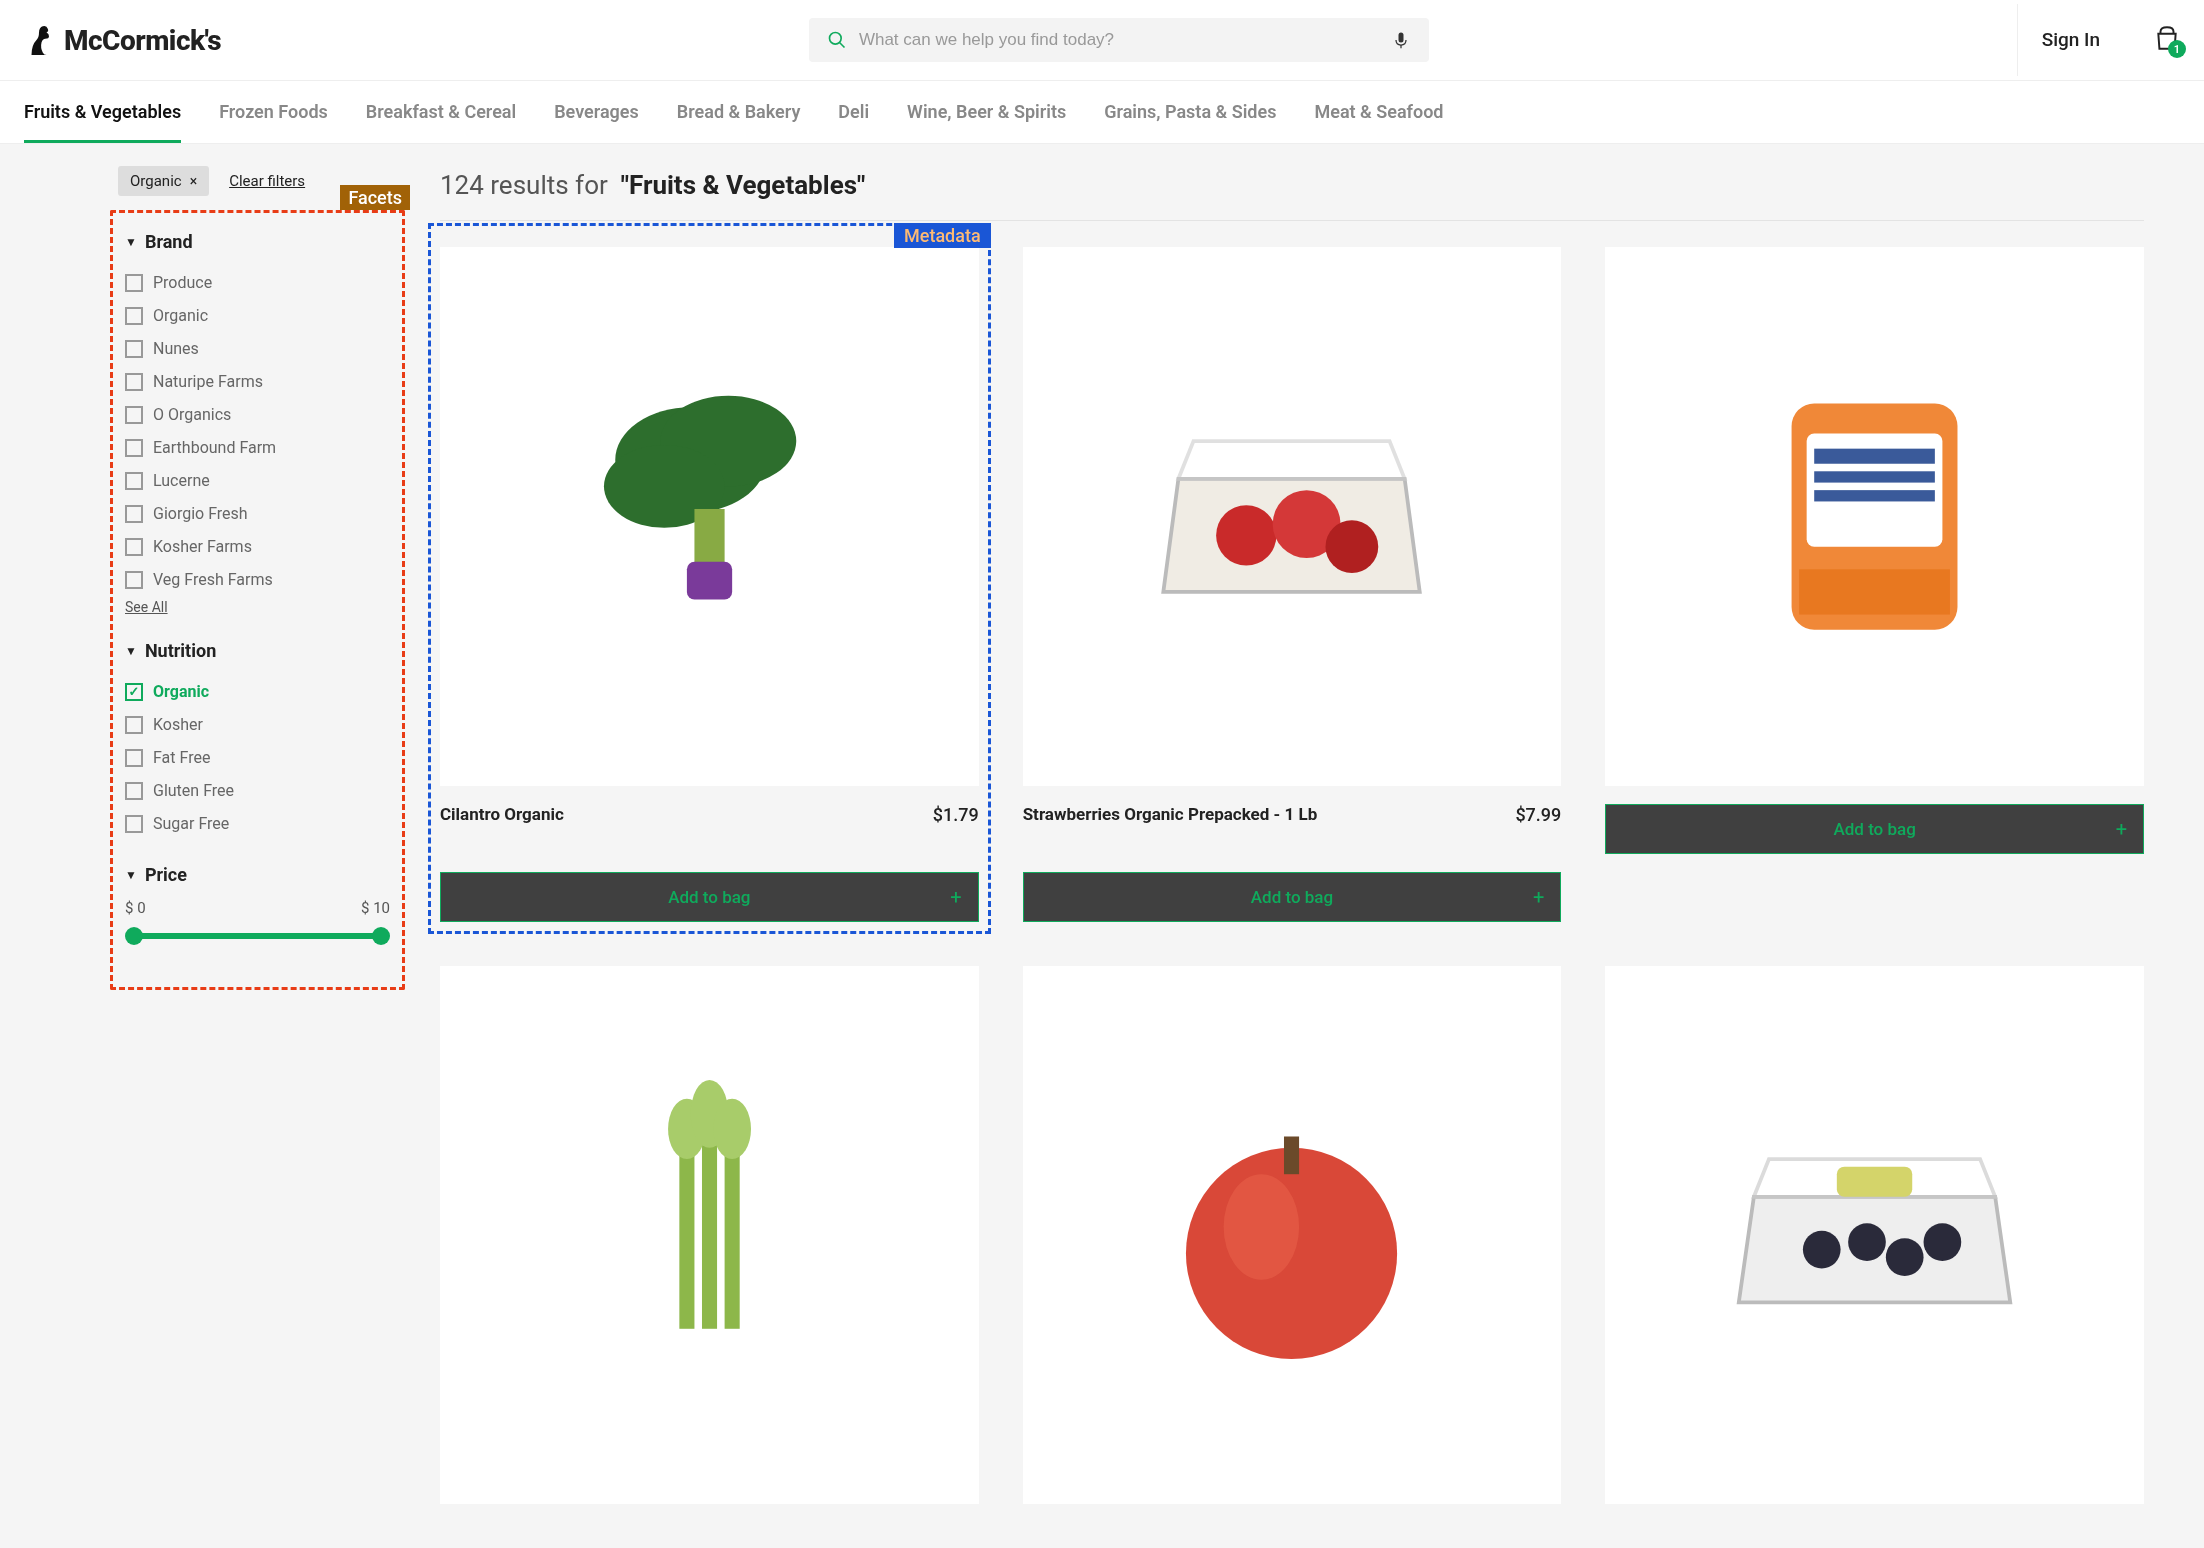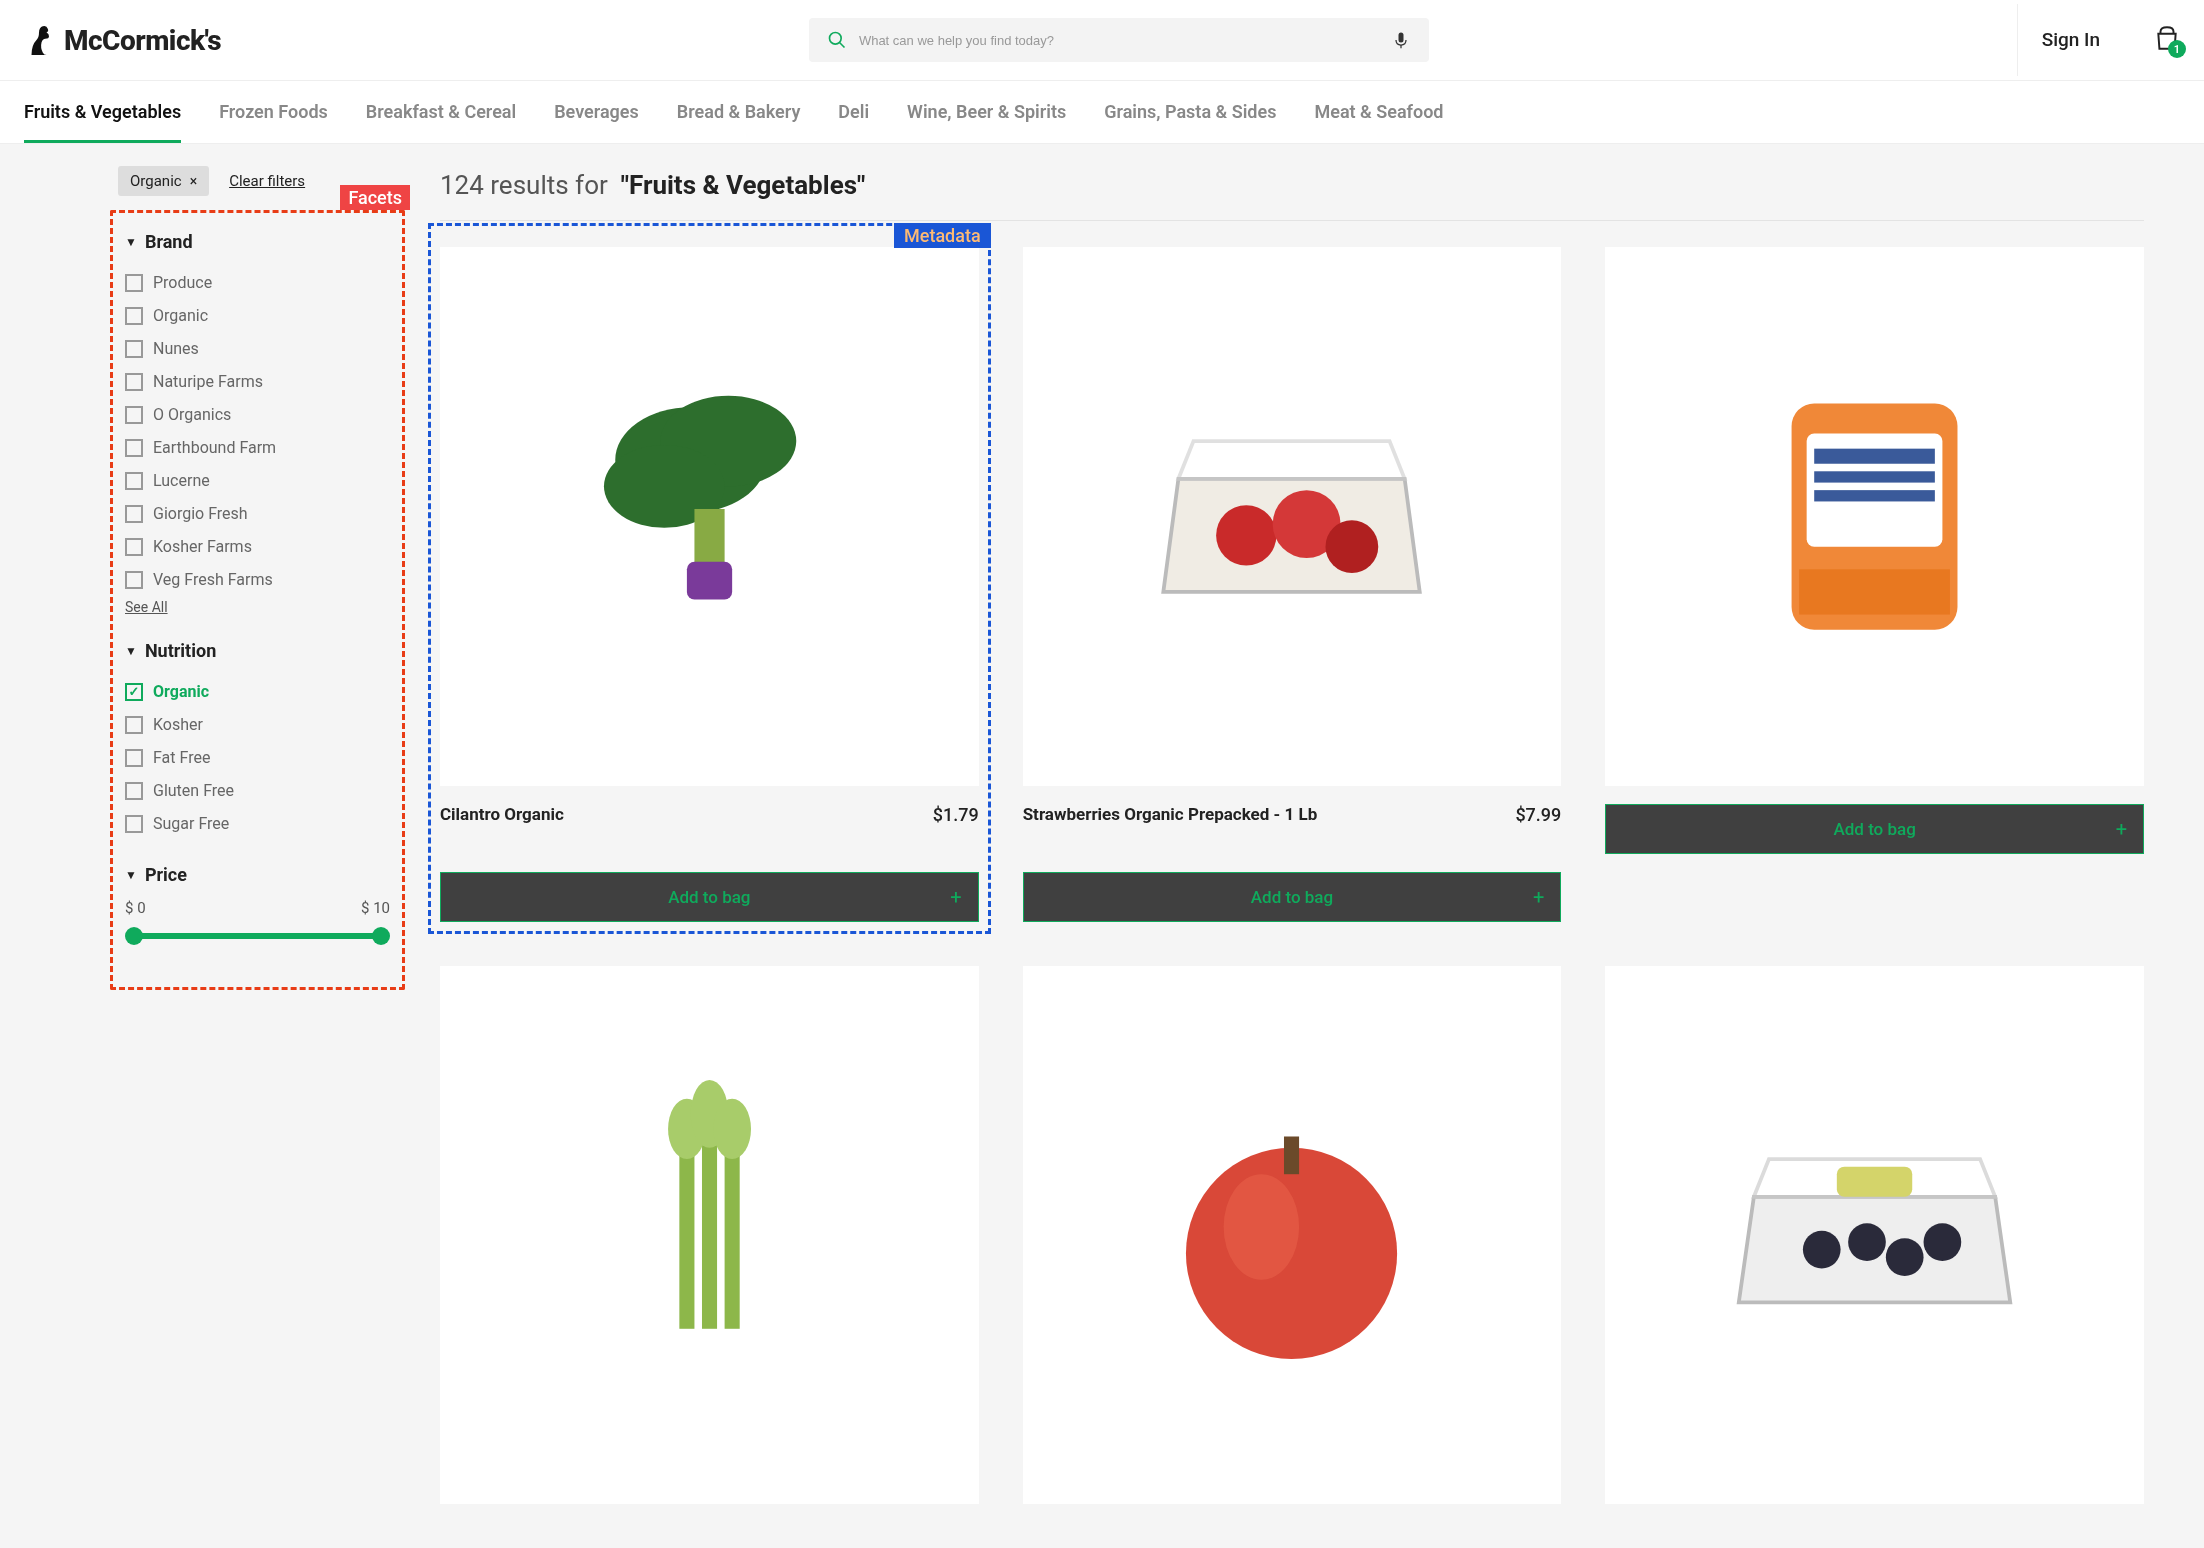--- a/index.html
+++ b/index.html
@@ -4,21 +4,21 @@
 <style>
 * { margin: 0; padding: 0; box-sizing: border-box; }
 body { font-family: -apple-system, BlinkMacSystemFont, "Segoe UI", Roboto, sans-serif; background: #fff; color: #222; }
 
 
 .header { display: flex; align-items: center; padding: 18px 24px; border-bottom: 1px solid #eee; gap: 24px; }
 .logo { display: flex; align-items: center; gap: 10px; font-weight: 800; font-size: 28px; letter-spacing: -0.5px; }
 .logo svg { width: 30px; height: 36px; }
 .search-wrap { flex: 1; display: flex; justify-content: center; }
 .search { display: flex; align-items: center; background: #f3f3f3; border-radius: 4px; width: 620px; padding: 12px 18px; gap: 12px; }
-.search input { border: none; background: transparent; flex: 1; font-size: 13px; outline: none; color: #000000; }
+.search input { border: none; background: transparent; flex: 1; font-size: 17px; outline: none; color: #000000; }
 .search input::placeholder { color: #999; }
 .header-right { display: flex; align-items: center; gap: 30px; margin-left: auto; }
 .sign-in { font-size: 19px; font-weight: 500; cursor: pointer; padding: 0 24px; border-left: 1px solid #eee; line-height: 72px; margin: -18px 0; }
 .cart { position: relative; cursor: pointer; }
 .cart-badge { position: absolute; bottom: -2px; right: -6px; background: #0faa5c; color: #fff; border-radius: 50%; width: 18px; height: 18px; font-size: 11px; display: flex; align-items: center; justify-content: center; font-weight: 600; }
 
 
 .nav { display: flex; gap: 38px; padding: 20px 24px 0; border-bottom: 1px solid #eee; }
 .nav-item { font-size: 18px; font-weight: 600; color: #888; padding-bottom: 18px; cursor: pointer; }
 .nav-item.active { color: #111; border-bottom: 3px solid #0faa5c; }
@@ -29,21 +29,21 @@
 .content { flex: 1; padding: 26px 60px; }
 
 
 .chips { display: flex; align-items: center; gap: 20px; margin-bottom: 10px; margin-left: 8px; }
 .chip { background: #ddd; padding: 6px 12px; border-radius: 3px; font-size: 15px; display: flex; align-items: center; gap: 8px; }
 .chip .x { cursor: pointer; font-size: 14px; }
 .clear-filters { font-size: 15px; text-decoration: underline; cursor: pointer; }
 
 
 .facets-box { border: 3px dashed #e83c16; border-radius: 2px; padding: 18px 12px; margin-top: 14px; position: relative; width: 295px; }
-.facets-label { position: absolute; top: -28px; right: -8px; background: #ef4444; color: #fff; padding: 2px 8px; font-size: 18px; font-weight: 500; }
+.facets-label { position: absolute; top: -28px; right: -8px; background: #a16207; color: #fff; padding: 2px 8px; font-size: 18px; font-weight: 500; }
 .facet-section { margin-bottom: 24px; }
 .facet-title { display: flex; align-items: center; gap: 8px; font-weight: 700; font-size: 18px; margin-bottom: 14px; cursor: pointer; }
 .facet-title .caret { font-size: 12px; }
 .facet-option { display: flex; align-items: center; gap: 10px; padding: 7px 0; cursor: pointer; }
 .facet-option .chk { width: 18px; height: 18px; border: 2px solid #999; display: flex; align-items: center; justify-content: center; font-size: 13px; color: #0faa5c; font-weight: 900; }
 .facet-option.checked .chk { border-color: #0faa5c; }
 .facet-option .lbl { font-size: 16px; color: #666; }
 .facet-option.checked .lbl { color: #0faa5c; font-weight: 700; }
 .see-all { font-size: 14px; text-decoration: underline; cursor: pointer; margin-top: 3px; display: inline-block; color: #555; }
 

